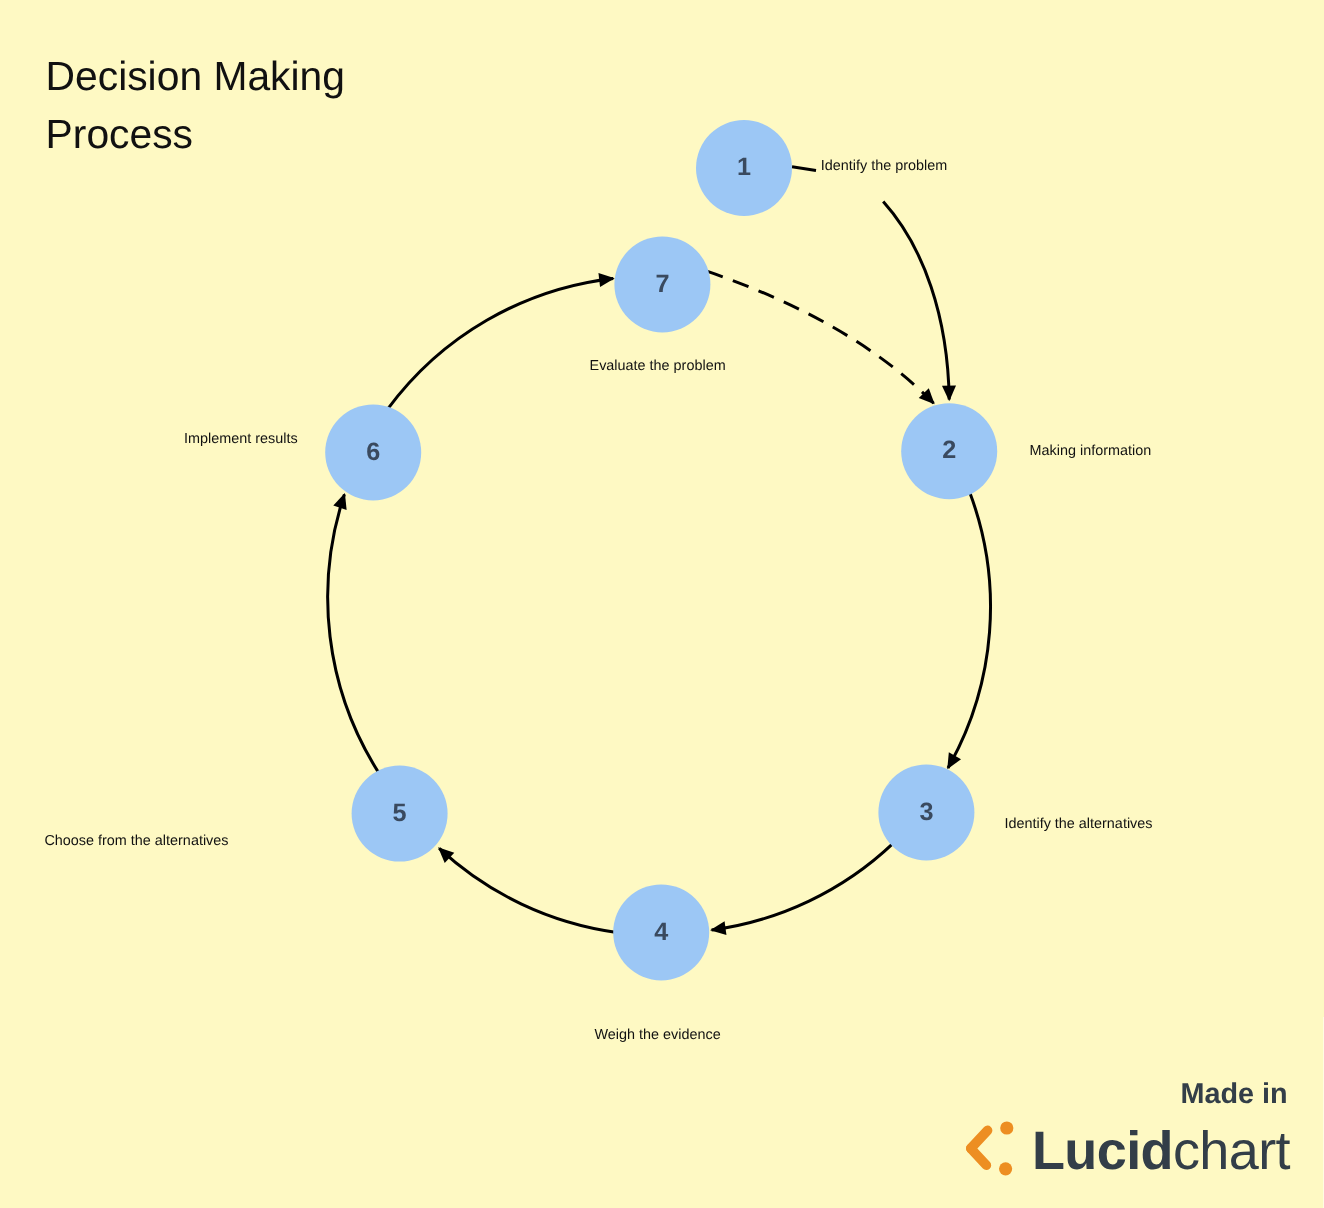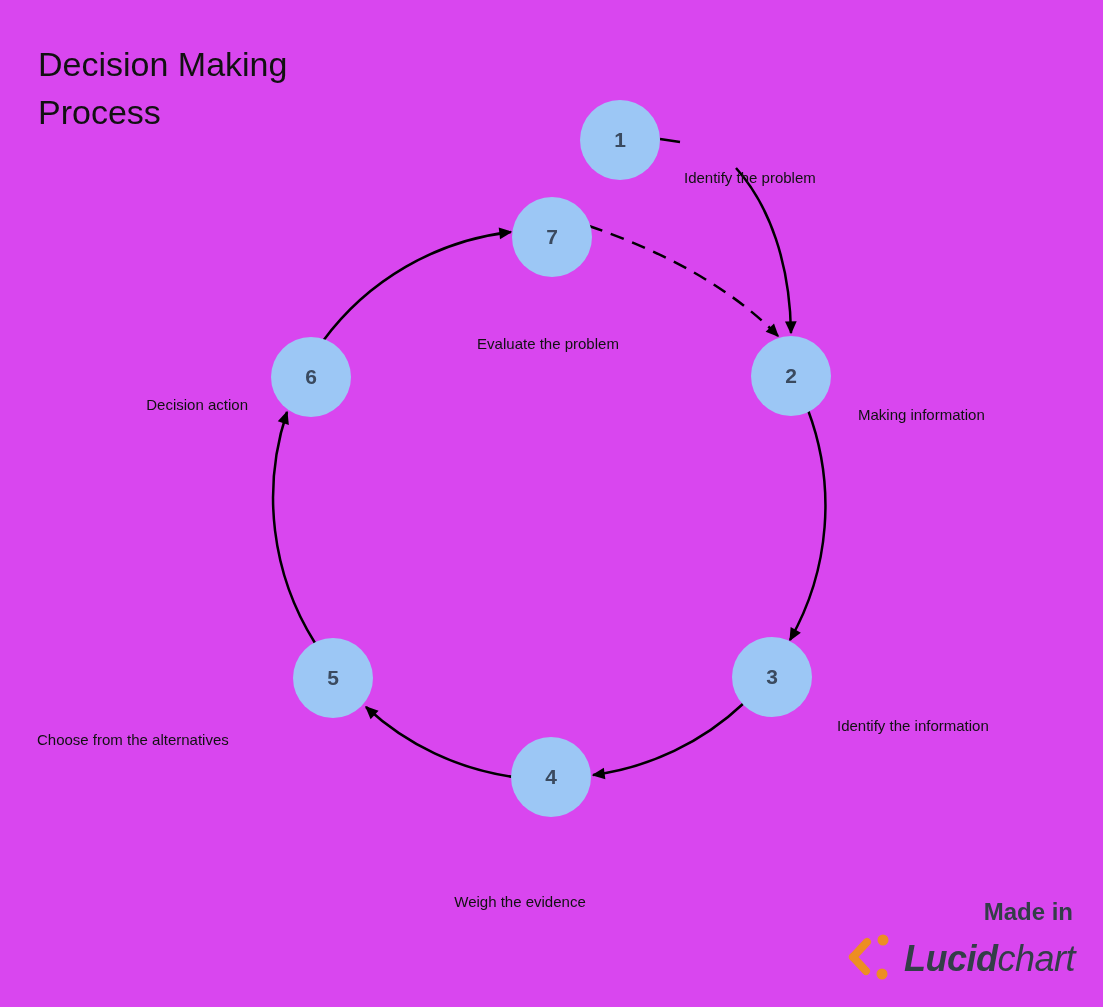--- a/index.html
+++ b/index.html
@@ -1,19 +1,19 @@
 <!DOCTYPE html>
 <html><head>
 <meta charset="utf-8">
 <style>
   html,body{margin:0;padding:0;background:#ffffff;}
   .canvas{
     position:relative;
     width:1103px;height:1007px;
-    background:#d946ef;
+    background:#fef9c3;
     font-family:"Liberation Sans", sans-serif;
     overflow:hidden;
   }
   .title{
     position:absolute;left:38px;top:40px;
     width:340px;
     font-size:34px;line-height:48px;font-weight:400;
     color:#111111;margin:0;
   }
   svg.connectors{position:absolute;left:0;top:0;}
@@ -24,40 +24,40 @@
   }
   .node span{font-size:21px;font-weight:bold;color:#3A4A5F;}
   .n1{left:580px;top:100px}
   .n2{left:751px;top:336px}
   .n3{left:732px;top:637px}
   .n4{left:511px;top:737px}
   .n5{left:293px;top:638px}
   .n6{left:271px;top:337px}
   .n7{left:512px;top:197px}
   .lbl{
-    position:absolute;font-size:15px;line-height:20px;
-    color:#111111;white-space:nowrap;margin-top:40px;
+    position:absolute;font-size:12px;line-height:20px;
+    color:#111111;white-space:nowrap;
   }
   .lbl-1{left:684px;top:128px}
   .lbl-2{left:858px;top:365px}
   .lbl-3{left:837px;top:676px}
-  .lbl-4{left:520px;top:852px;transform:translateX(-50%)}
+  .lbl-4{left:548px;top:852px;transform:translateX(-50%)}
   .lbl-5{left:37px;top:690px}
   .lbl-6{right:855px;top:355px}
   .lbl-7{left:548px;top:294px;transform:translateX(-50%)}
   .made-in{
     position:absolute;right:30px;top:898px;
     font-size:24px;font-weight:bold;color:#333E48;
   }
   .brand{
     position:absolute;right:28px;top:932px;
     display:flex;align-items:center;
   }
   .brand .icon{width:52px;height:54px;margin-right:8px;}
-  .brand .word{font-size:36px;color:#333E48;letter-spacing:-0.5px;font-style:italic;}
+  .brand .word{font-size:45px;color:#333E48;letter-spacing:-0.5px;}
   .brand .word .bold{font-weight:bold;}
 </style>
 </head>
 <body>
 
 <div class="canvas">
 
   <h1 class="title">Decision Making Process</h1>
 
   <svg class="connectors" width="1103" height="1007" viewBox="0 0 1103 1007">
@@ -93,24 +93,24 @@
   </div>
   <div class="node n6">
     <span>6</span>
   </div>
   <div class="node n7">
     <span>7</span>
   </div>
 
   <div class="lbl lbl-1">Identify the problem</div>
   <div class="lbl lbl-2">Making information</div>
-  <div class="lbl lbl-3">Identify the information</div>
+  <div class="lbl lbl-3">Identify the alternatives</div>
   <div class="lbl lbl-4">Weigh the evidence</div>
   <div class="lbl lbl-5">Choose from the alternatives</div>
-  <div class="lbl lbl-6">Decision action</div>
+  <div class="lbl lbl-6">Implement results</div>
   <div class="lbl lbl-7">Evaluate the problem</div>
 
   <div class="made-in">Made in</div>
 
   <div class="brand">
     <svg class="icon" viewBox="0 0 52 54">
       <g stroke="#ED8E22" stroke-width="8" stroke-linecap="round" fill="#ED8E22">
         <line x1="9" y1="25" x2="23" y2="10"></line>
         <line x1="9" y1="25" x2="22" y2="39"></line>
       </g>

